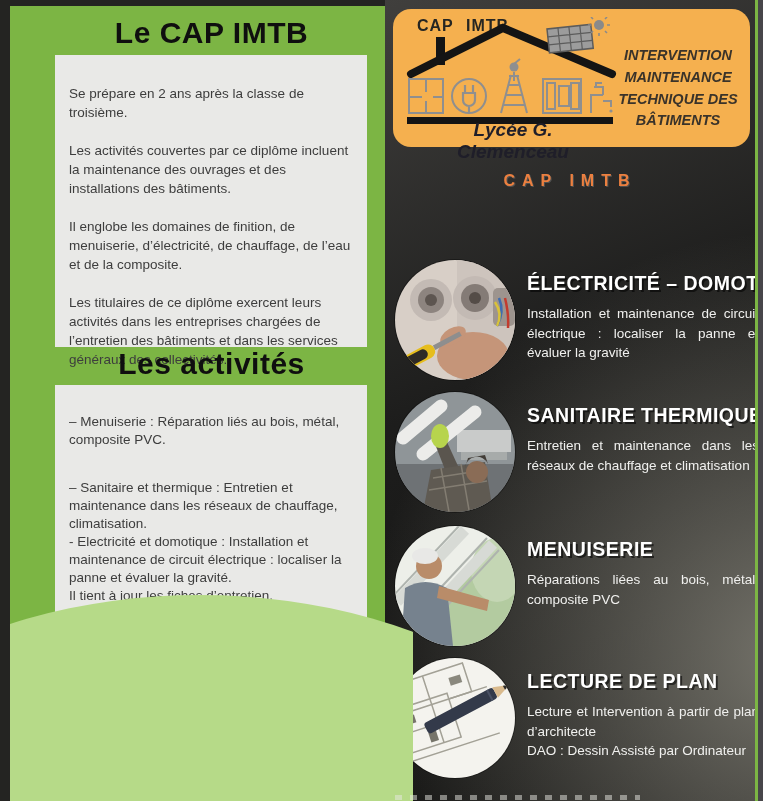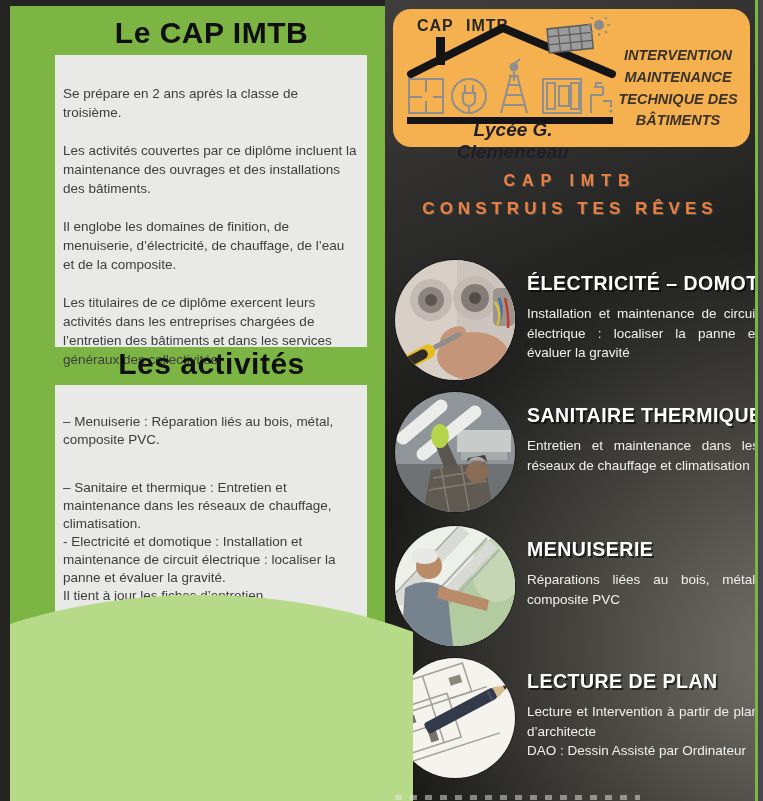--- a/index.html
+++ b/index.html
@@ -22,21 +22,21 @@
   .panel-title{
     position:absolute;left:0;right:0;text-align:center;
     font-size:30px;font-weight:800;color:#0f0f0f;letter-spacing:.5px;z-index:3;
   }
   .panel-title.t1{top:10px;}
   .panel-title.t2{top:341px;}
   .text-box{
     position:absolute;left:45px;width:312px;background:#e9e9e7;z-index:1;
   }
   .text-box .inner{
-    position:relative;z-index:3;padding:10px 10px 0 8px;
+    position:relative;z-index:3;padding:10px 10px 0 14px;
     font-size:13.5px;line-height:19px;color:#3d3d3d;white-space:pre-line;
   }
   .box1{top:49px;height:292px;}
   .box2{top:379px;height:389px;}
   .box2 .inner{line-height:18px;}
   .text-box p{margin:0 0 12px 0;}
   .box1 p{margin:0;}
 
   
   .right-panel{
@@ -189,21 +189,20 @@
 
       <div class="logo-program">INTERVENTION
 MAINTENANCE
 TECHNIQUE DES
 BÂTIMENTS</div>
       <div class="logo-school">Lycée G. Clemenceau</div>
     </div>
 
     <div class="tagline">
       <div class="tagline-1">CAP IMTB</div>
-      <div class="tagline-2">CONSTRUIS TES RÊVES</div>
     </div>
 
     <div class="section s1">
       <div class="photo">
         <svg width="120" height="120" viewBox="0 0 120 120">
           <rect width="120" height="120" fill="#d8cfc7"></rect>
           <rect x="62" width="58" height="120" fill="#cdc4bd"></rect>
           <circle cx="36" cy="40" r="21" fill="#c3bab4"></circle>
             <circle cx="36" cy="40" r="13" fill="#8d847f"></circle>
             <circle cx="36" cy="40" r="6" fill="#5d5550"></circle>

